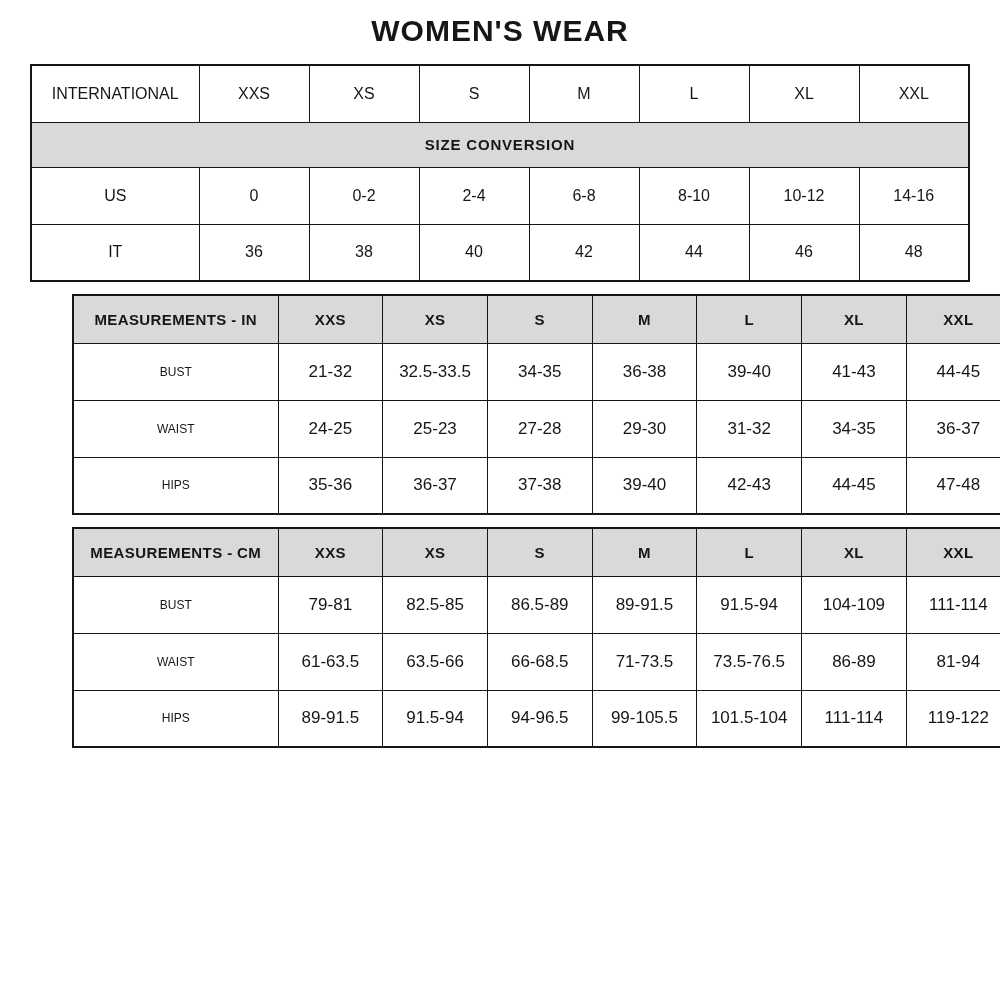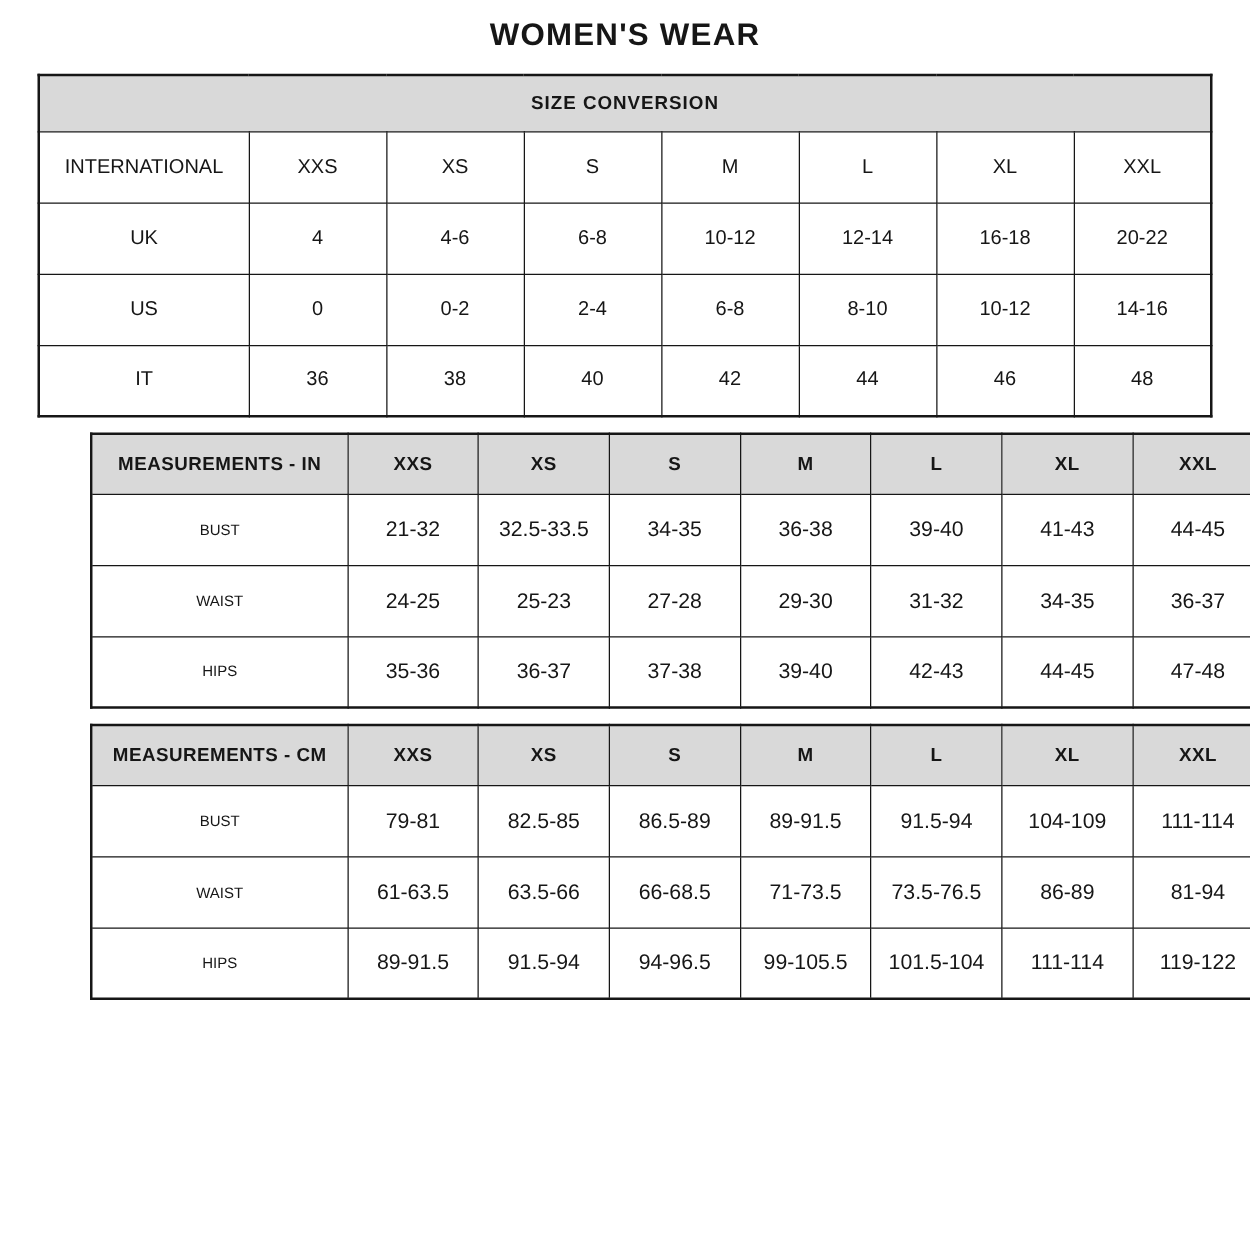--- a/index.html
+++ b/index.html
@@ -8,21 +8,21 @@
     width: 1000px;
     height: 1000px;
     background: #ffffff;
     font-family: "Liberation Sans", sans-serif;
     color: #161616;
   }
   .page { padding: 14px 30px 0 30px; }
   .title {
     margin: 0 0 16px 0;
     text-align: center;
-    font-size: 25px;
+    font-size: 30px;
     font-weight: 700;
     letter-spacing: 1px;
     color: #161616;
   }
   table {
     border-collapse: collapse;
     width: 940px;
     table-layout: fixed;
     border: 2px solid #161616;
   }
@@ -64,41 +64,31 @@
 
   <h1 class="title">WOMEN'S WEAR</h1>
 
   <table class="t-conv">
     <colgroup>
         <col style="width:168px">
         <col span="7">
       </colgroup>
     <tbody>
         <tr>
-      <td class="caption" colspan="8">SIZE CONVERSION</td>
-    </tr>
-    <tr>
       <td class="label">INTERNATIONAL</td>
       <td>XXS</td>
       <td>XS</td>
       <td>S</td>
       <td>M</td>
       <td>L</td>
       <td>XL</td>
       <td>XXL</td>
     </tr>
     <tr>
-      <td class="label">UK</td>
-      <td>4</td>
-      <td>4-6</td>
-      <td>6-8</td>
-      <td>10-12</td>
-      <td>12-14</td>
-      <td>16-18</td>
-      <td>20-22</td>
+      <td class="caption" colspan="8">SIZE CONVERSION</td>
     </tr>
     <tr>
       <td class="label">US</td>
       <td>0</td>
       <td>0-2</td>
       <td>2-4</td>
       <td>6-8</td>
       <td>8-10</td>
       <td>10-12</td>
       <td>14-16</td>

